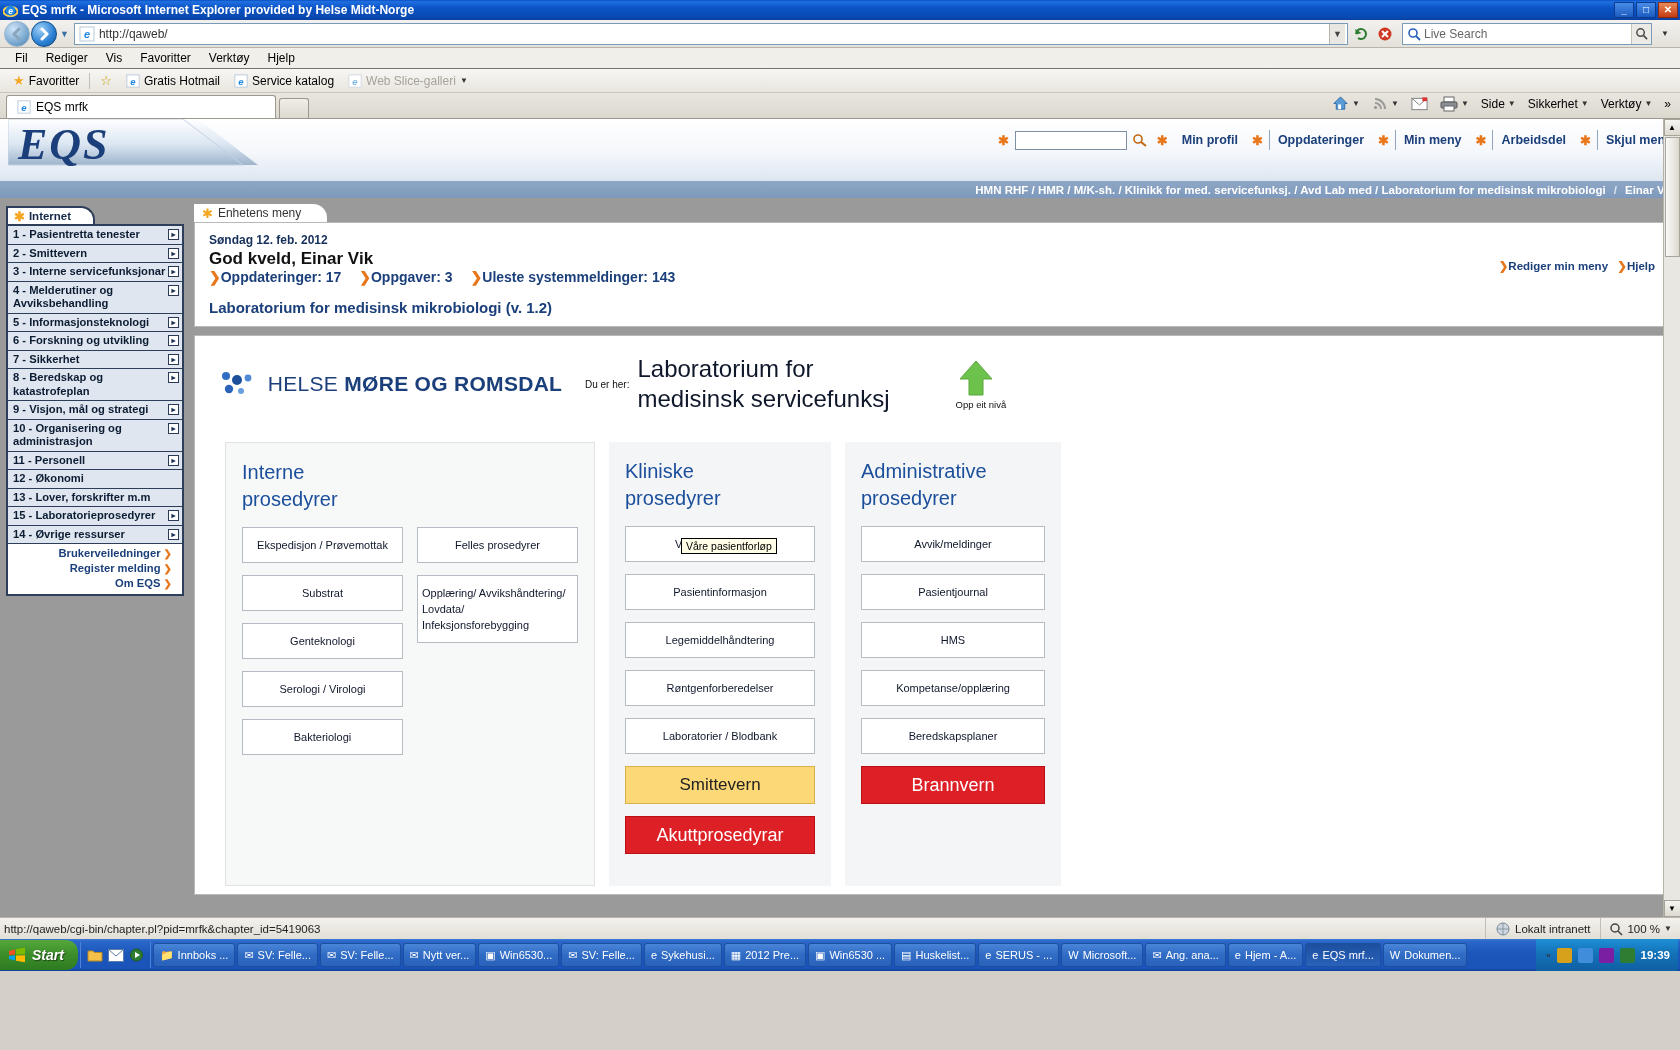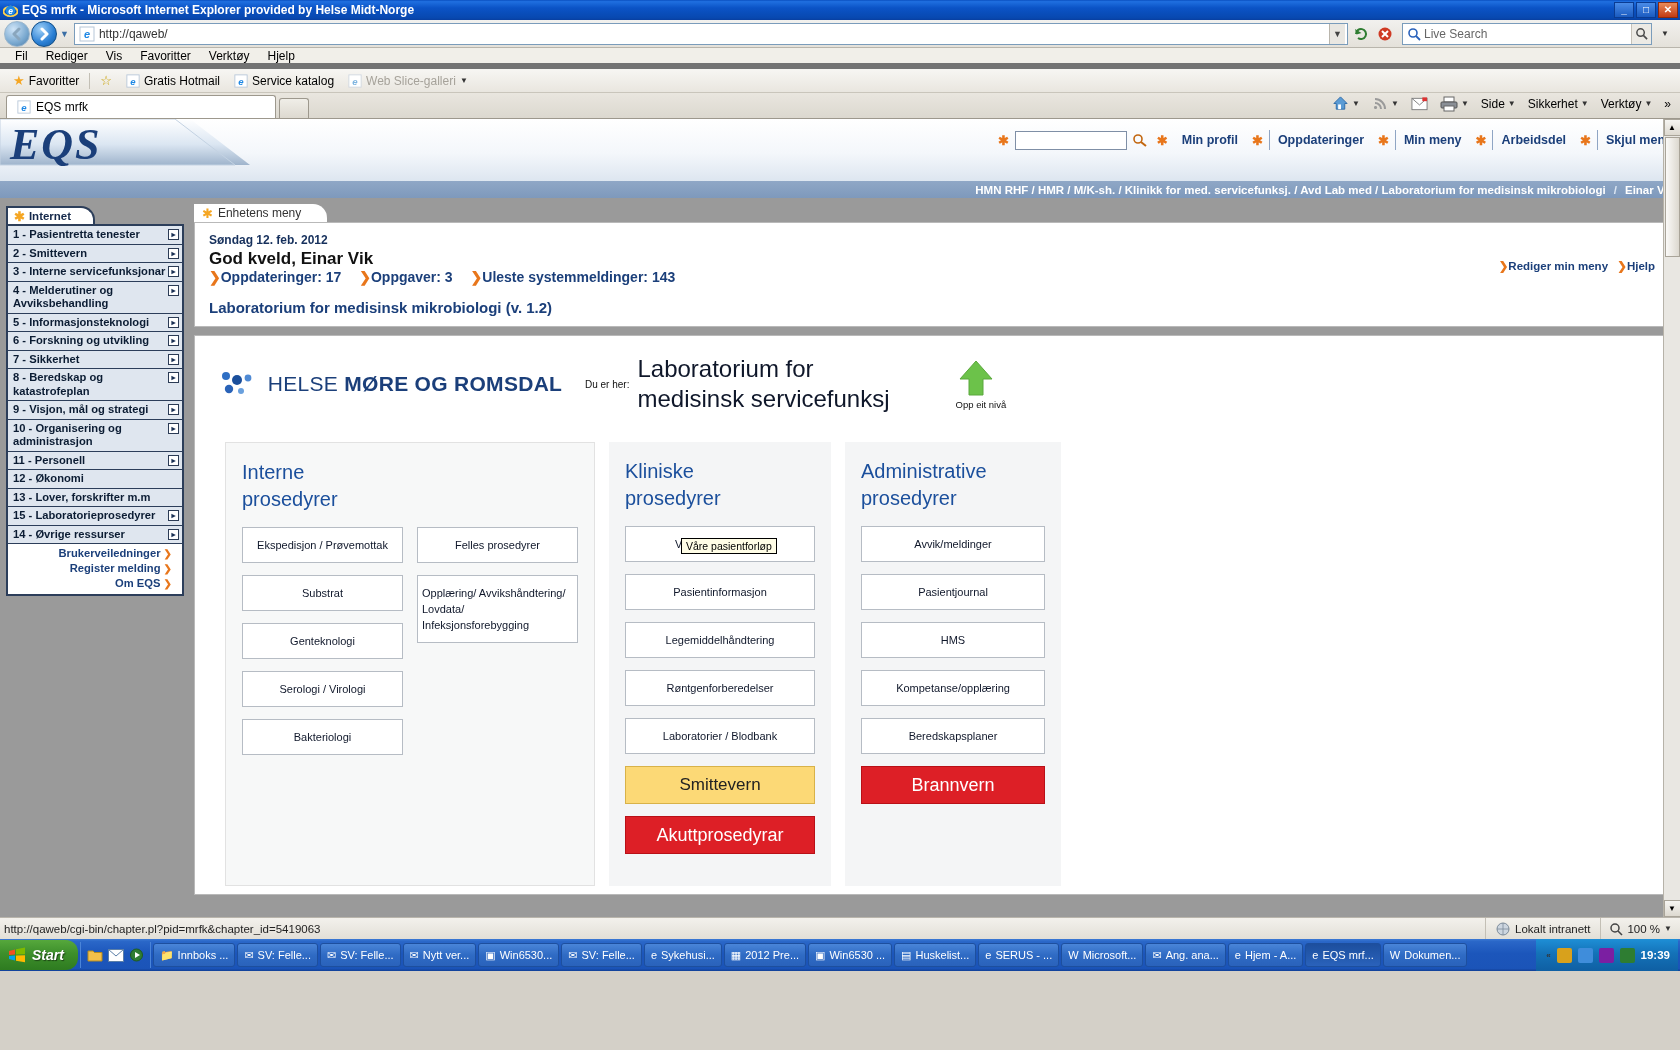--- a/index.html
+++ b/index.html
@@ -68,21 +68,21 @@
   }
   #searchbox .sicon { margin:0 3px 0 4px; }
   #searchbox .stext { color:#666; font-size:12px; flex:1;}
   #searchbox .sgo { width:20px; background:#eceae5; border-left:1px solid #c5c1b8; height:100%; display:flex;align-items:center;justify-content:center;}
 
   
   #menubar {
     height: 21px; background:#f1efe9;
     display:flex; align-items:center; padding-left: 6px;
     font-size:12px; color:#000;
-    border-bottom: 6px solid #737373;
+    border-bottom: 1px solid #737373;
   }
   #menubar span { padding: 0 9px; }
 
   
   #favbar {
     height: 24px; background: linear-gradient(to bottom,#f7f6f3,#e9e6df);
     display:flex; align-items:center; padding-left: 6px; font-size:12px;
     border-bottom: 1px solid #c9c5bb;
   }
   #favbar .fitem { display:flex; align-items:center; padding: 0 7px; gap:4px; }
@@ -117,21 +117,21 @@
 
   
   #page {
     height: 798px; background:#9a9a9a; position:relative; overflow:hidden;
   }
   #eqs-header {
     height: 62px; background: linear-gradient(to bottom,#ffffff 0%, #f4f7fb 55%, #dde6f0 100%);
     position:relative; overflow:hidden;
   }
   #eqs-logo {
-    position:absolute; left:0; top:0; width:430px; height:46px;
+    position:absolute; left:8px; top:0; width:430px; height:46px;
   }
   #toplinks {
     position:absolute; right:0; top:8px; height:26px;
     display:flex; align-items:center; font-size:12.5px; font-weight:bold;
   }
   #toplinks .aster { color:#e8761b; font-size:13px; padding:0 6px; }
   #toplinks .tl {
     color:#1b3f7a; padding:0 8px; border-left:1px solid #8fa5c4; height:20px;
     display:flex;align-items:center; white-space:nowrap;
   }

